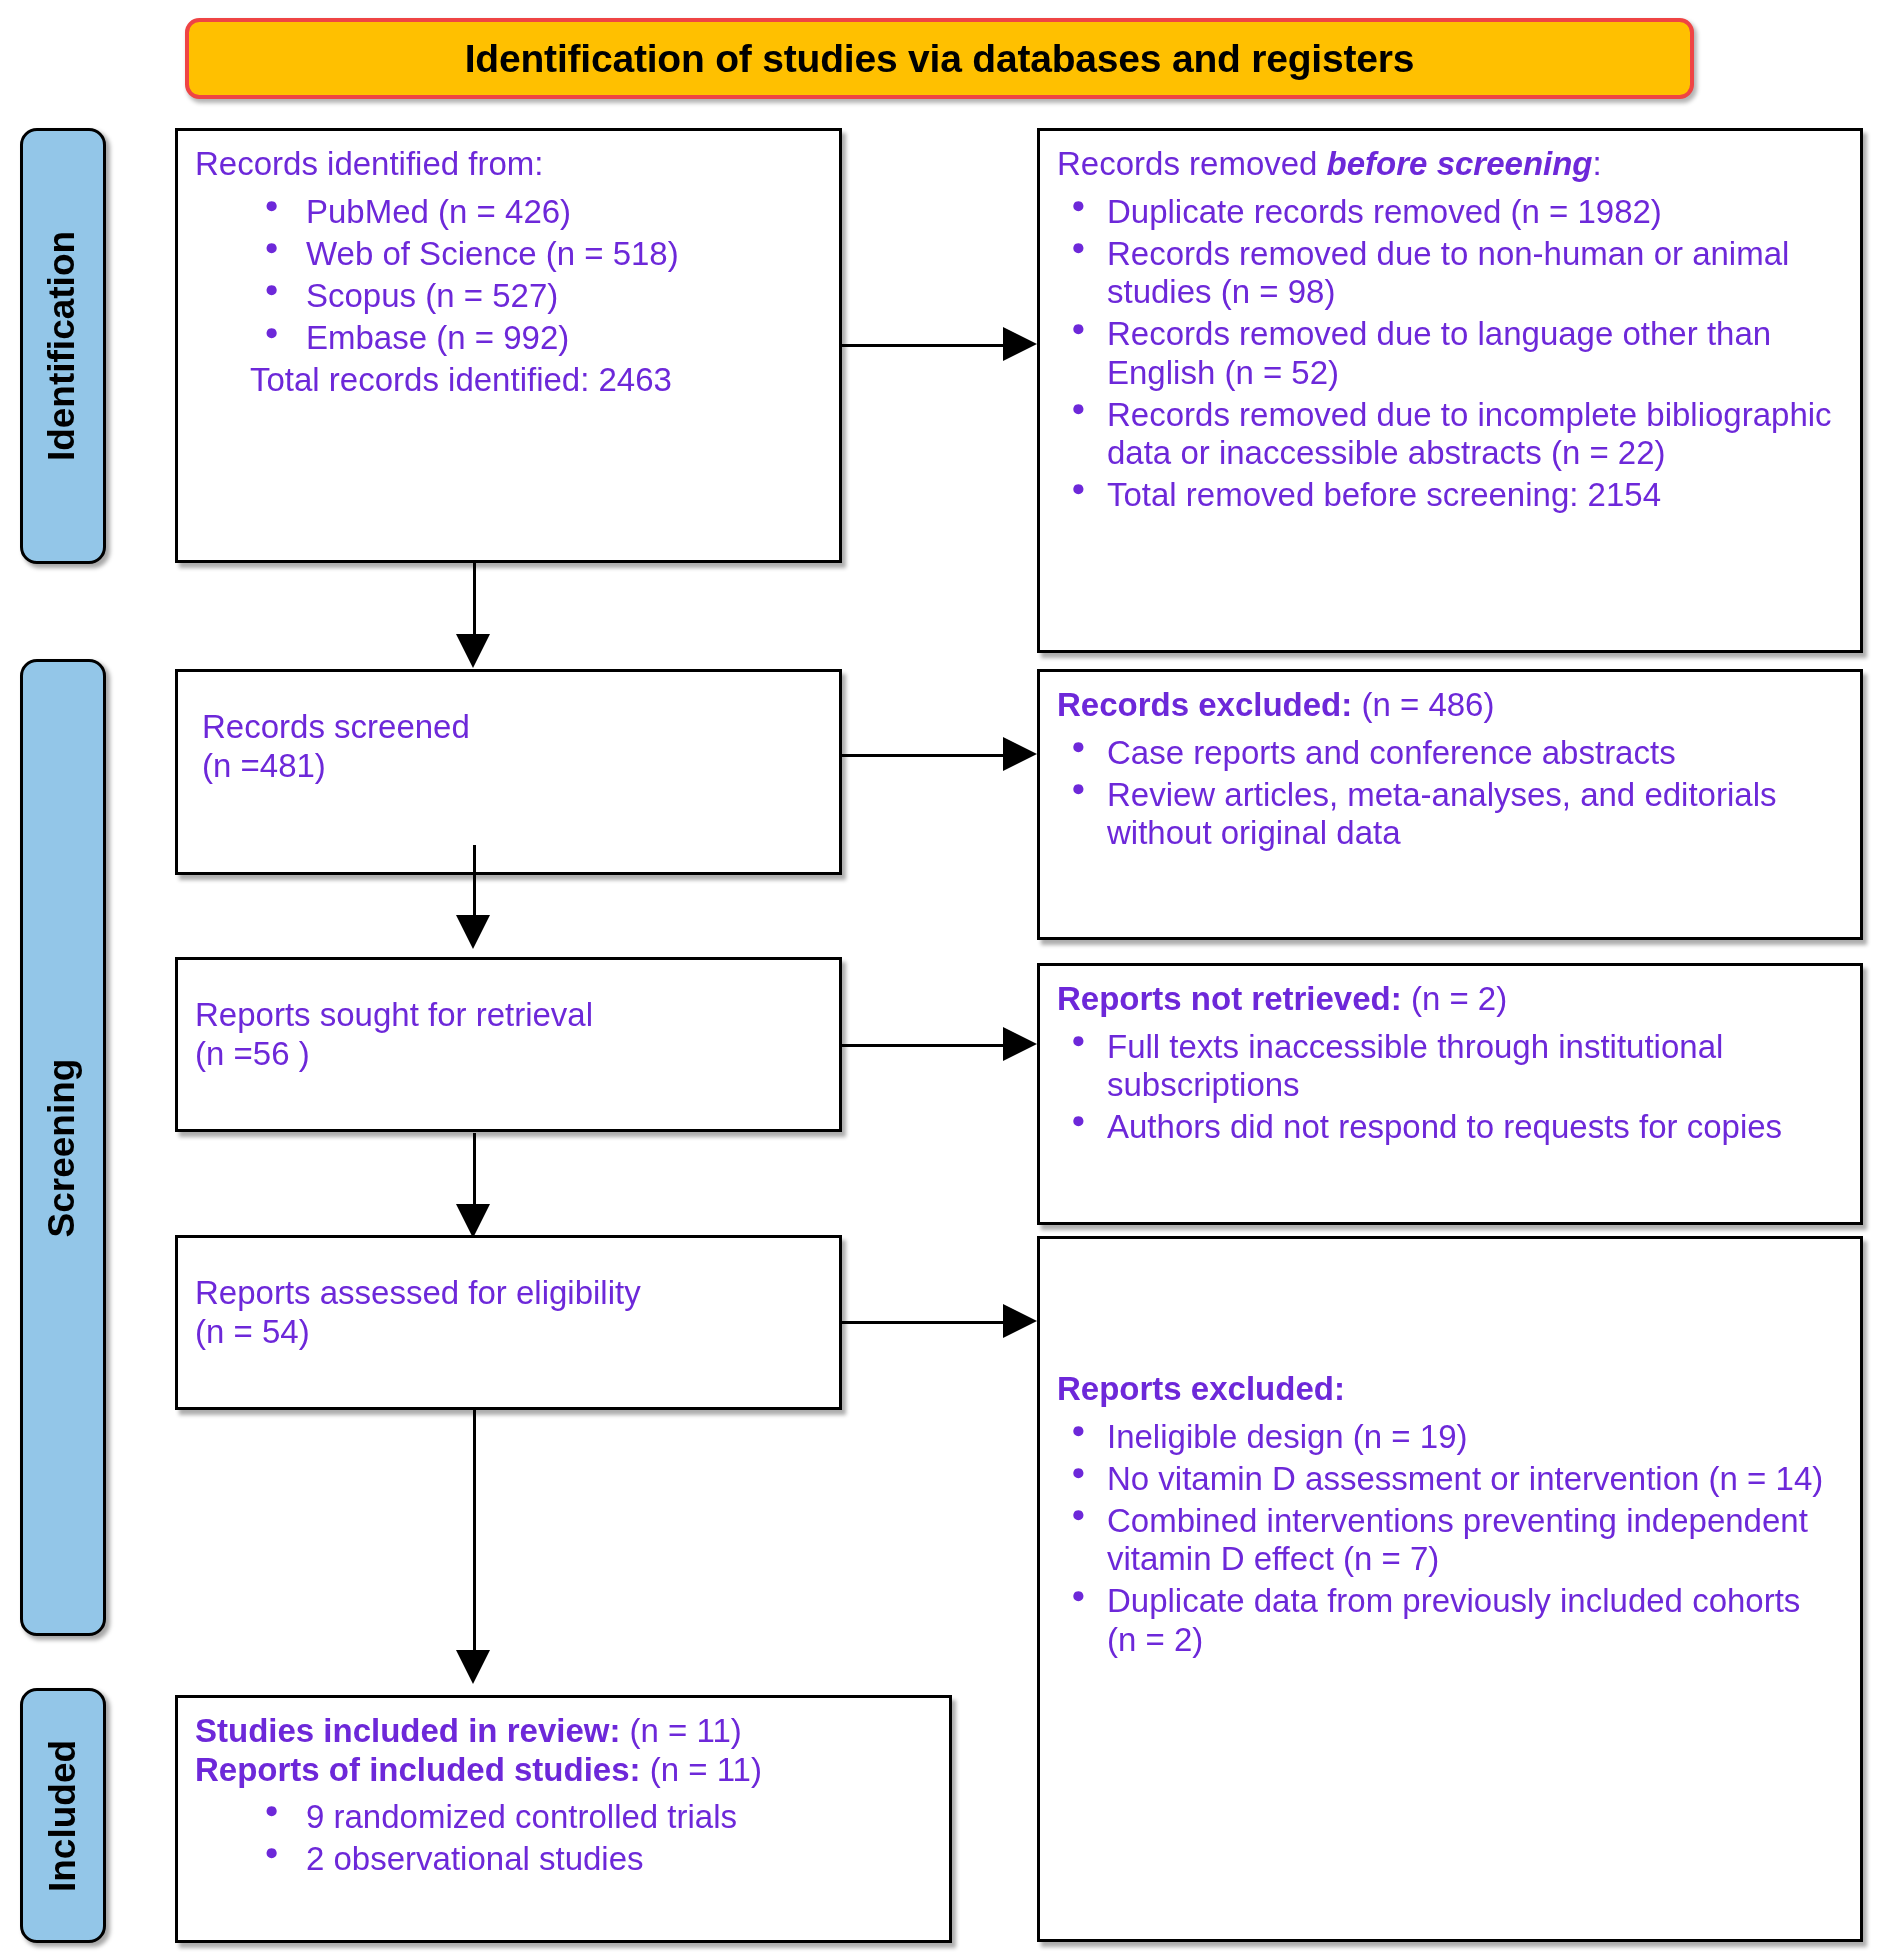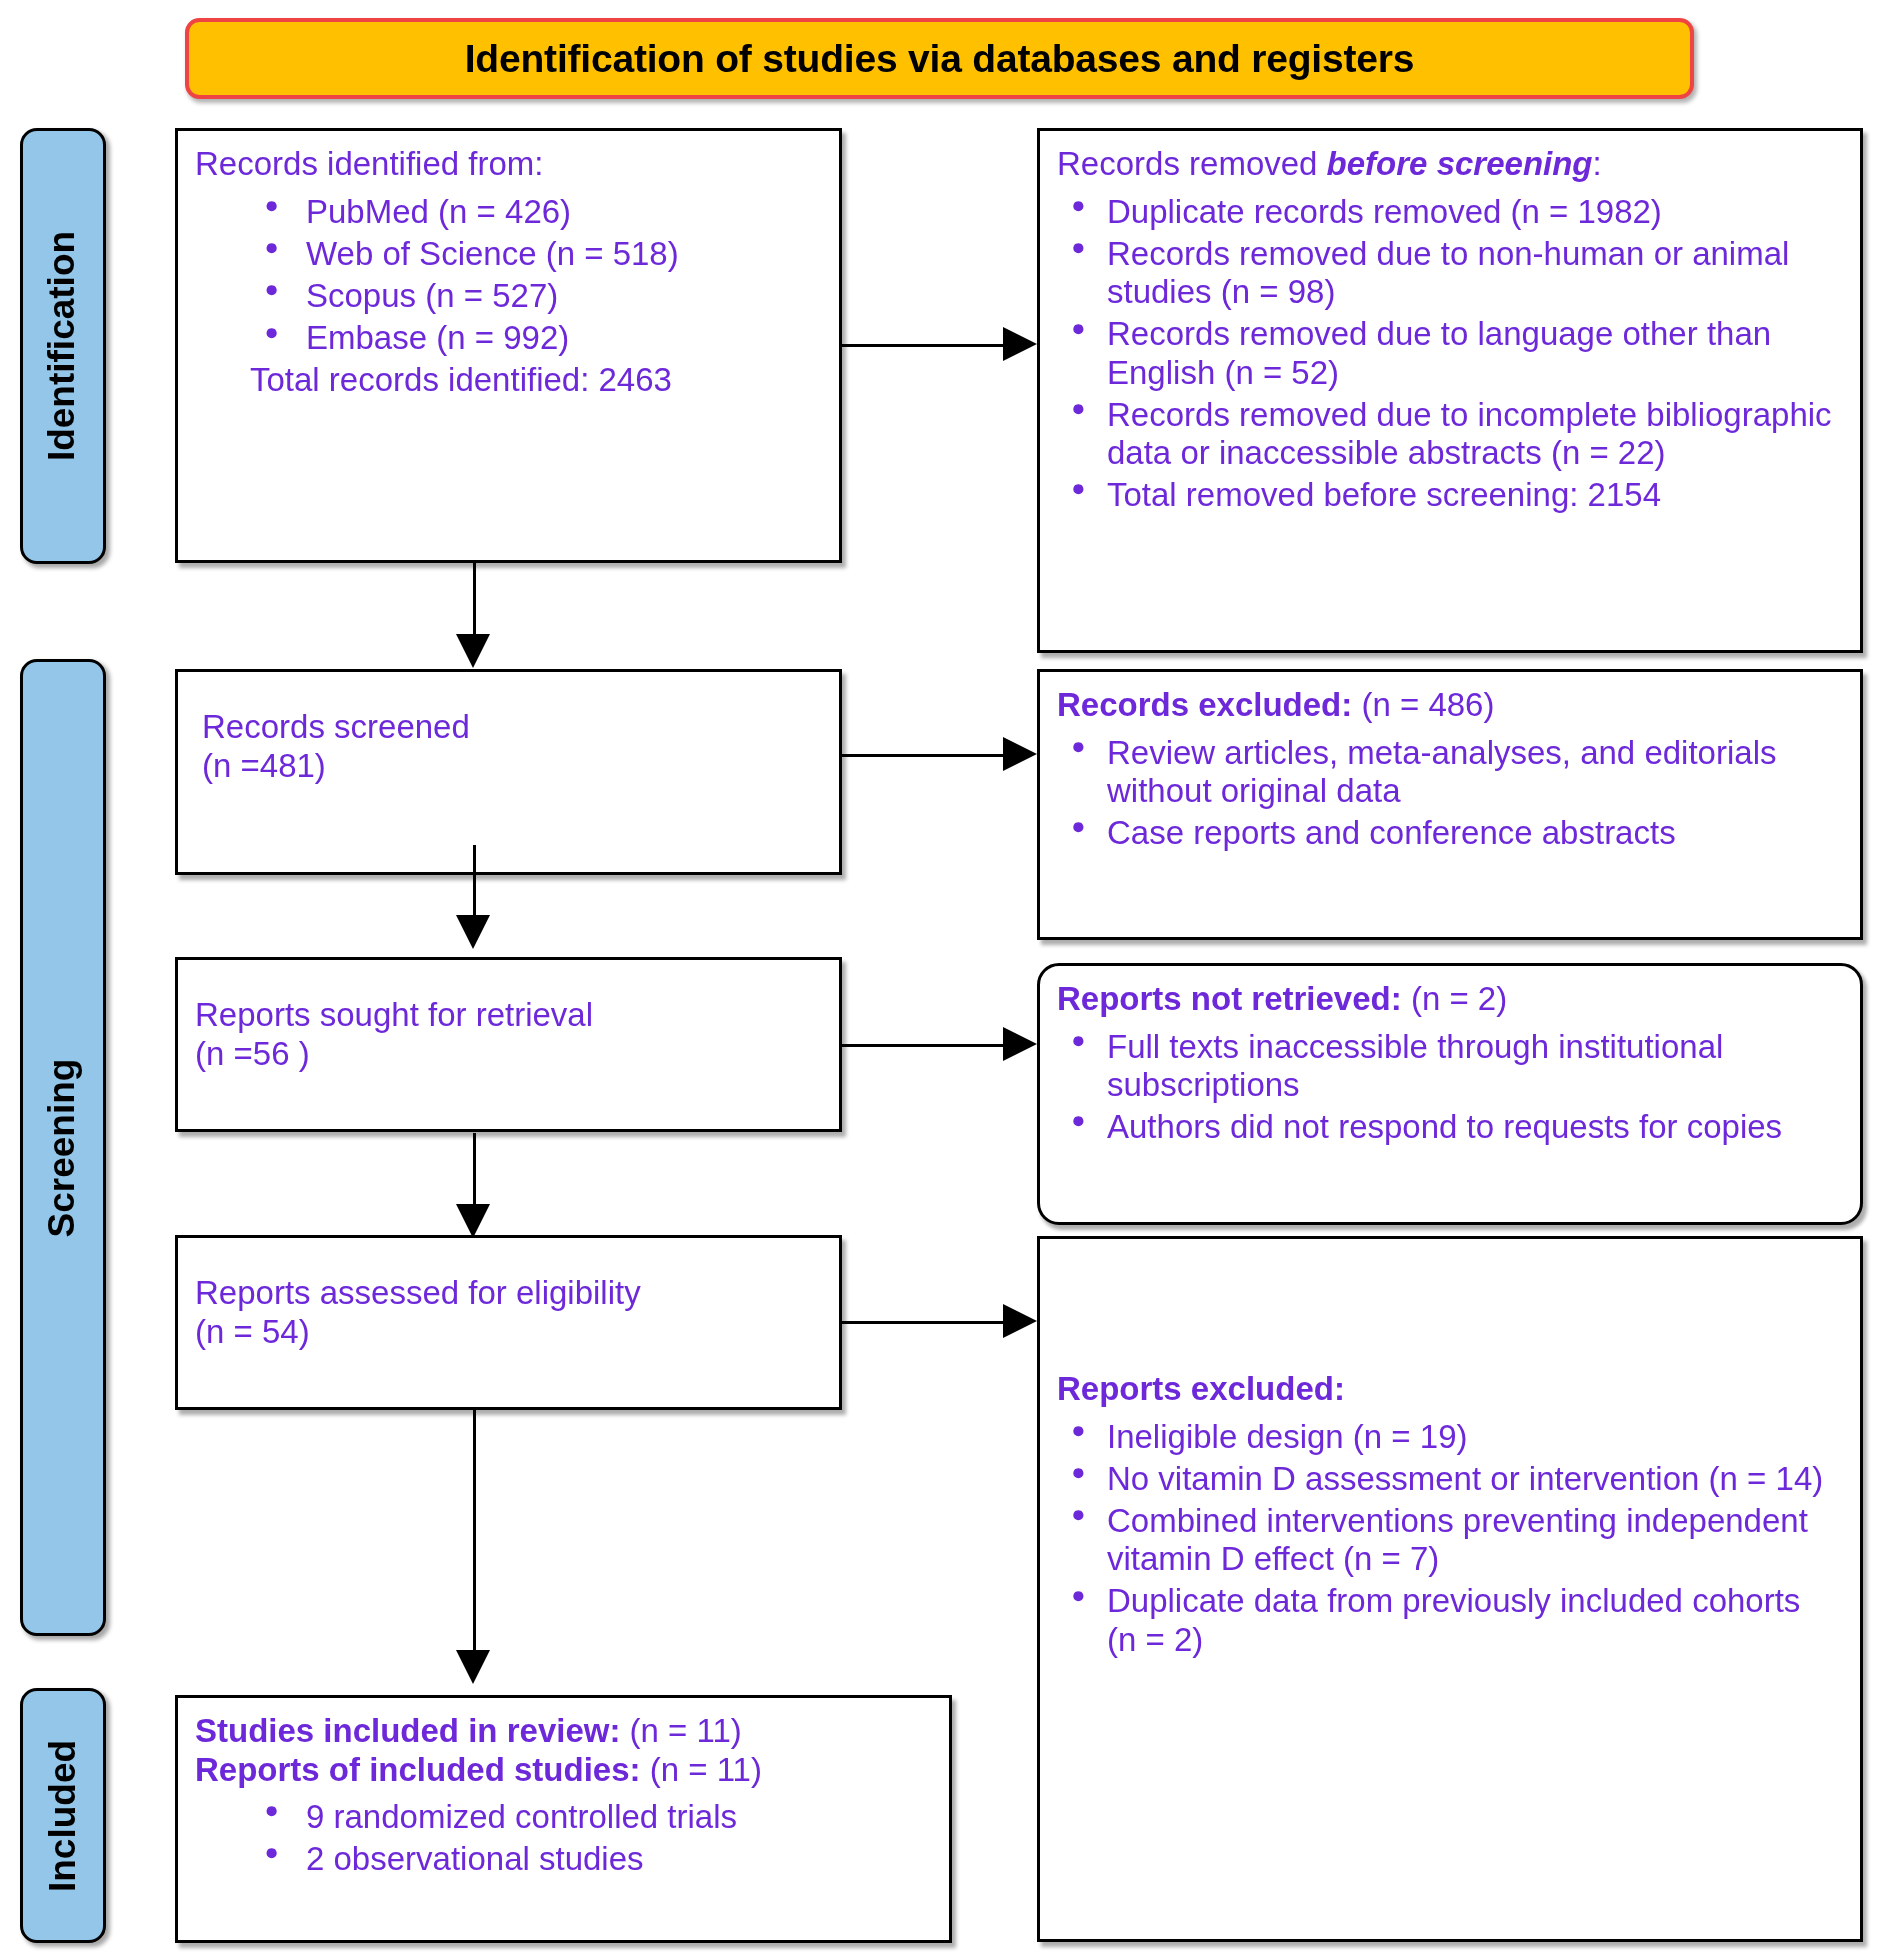--- a/index.html
+++ b/index.html
@@ -101,21 +101,21 @@
   .noind::before { content: "" !important; }
   .bold { font-weight: bold; }
   .ital { font-style: italic; font-weight: bold; }
 
   
   #box-identified     { left: 175px;  top: 128px;  width: 667px; height: 435px; }
   #box-removed        { left: 1037px; top: 128px;  width: 826px; height: 525px; }
   #box-screened       { left: 175px;  top: 669px; width: 667px; height: 206px; padding-left: 24px; }
   #box-excluded1      { left: 1037px; top: 669px; width: 826px; height: 271px; }
   #box-sought         { left: 175px;  top: 957px; width: 667px; height: 175px; }
-  #box-notretrieved   { left: 1037px; top: 963px; width: 826px; height: 262px; border-radius: 22px; }
+  #box-notretrieved   { left: 1037px; top: 963px; width: 826px; height: 262px; }
   #box-assessed       { left: 175px;  top: 1235px; width: 667px; height: 175px; }
   #box-excluded2      { left: 1037px; top: 1236px; width: 826px; height: 706px; }
   #box-included       { left: 175px;  top: 1695px; width: 777px; height: 248px; }
 
   #box-excluded2 .inner { margin-top: 117px; }
 
   
   .arrow-line {
     position: absolute;
     background: #000;
@@ -199,22 +199,22 @@
   </div>
 
   <div class="flow-box" id="box-screened">
     <p style="margin-top:22px">Records screened</p>
     <p>(n =481)</p>
   </div>
 
   <div class="flow-box" id="box-excluded1">
     <p><span class="bold">Records excluded:</span><span> (n = 486)</span></p>
     <ul>
+      <li>Case reports and conference abstracts</li>
       <li>Review articles, meta-analyses, and editorials without original data</li>
-      <li>Case reports and conference abstracts</li>
     </ul>
   </div>
 
   <div class="flow-box" id="box-sought">
     <p style="margin-top:22px">Reports sought for retrieval</p>
     <p>(n =56 )</p>
   </div>
 
   <div class="flow-box" id="box-notretrieved">
     <p><span class="bold">Reports not retrieved:</span><span> (n = 2)</span></p>

